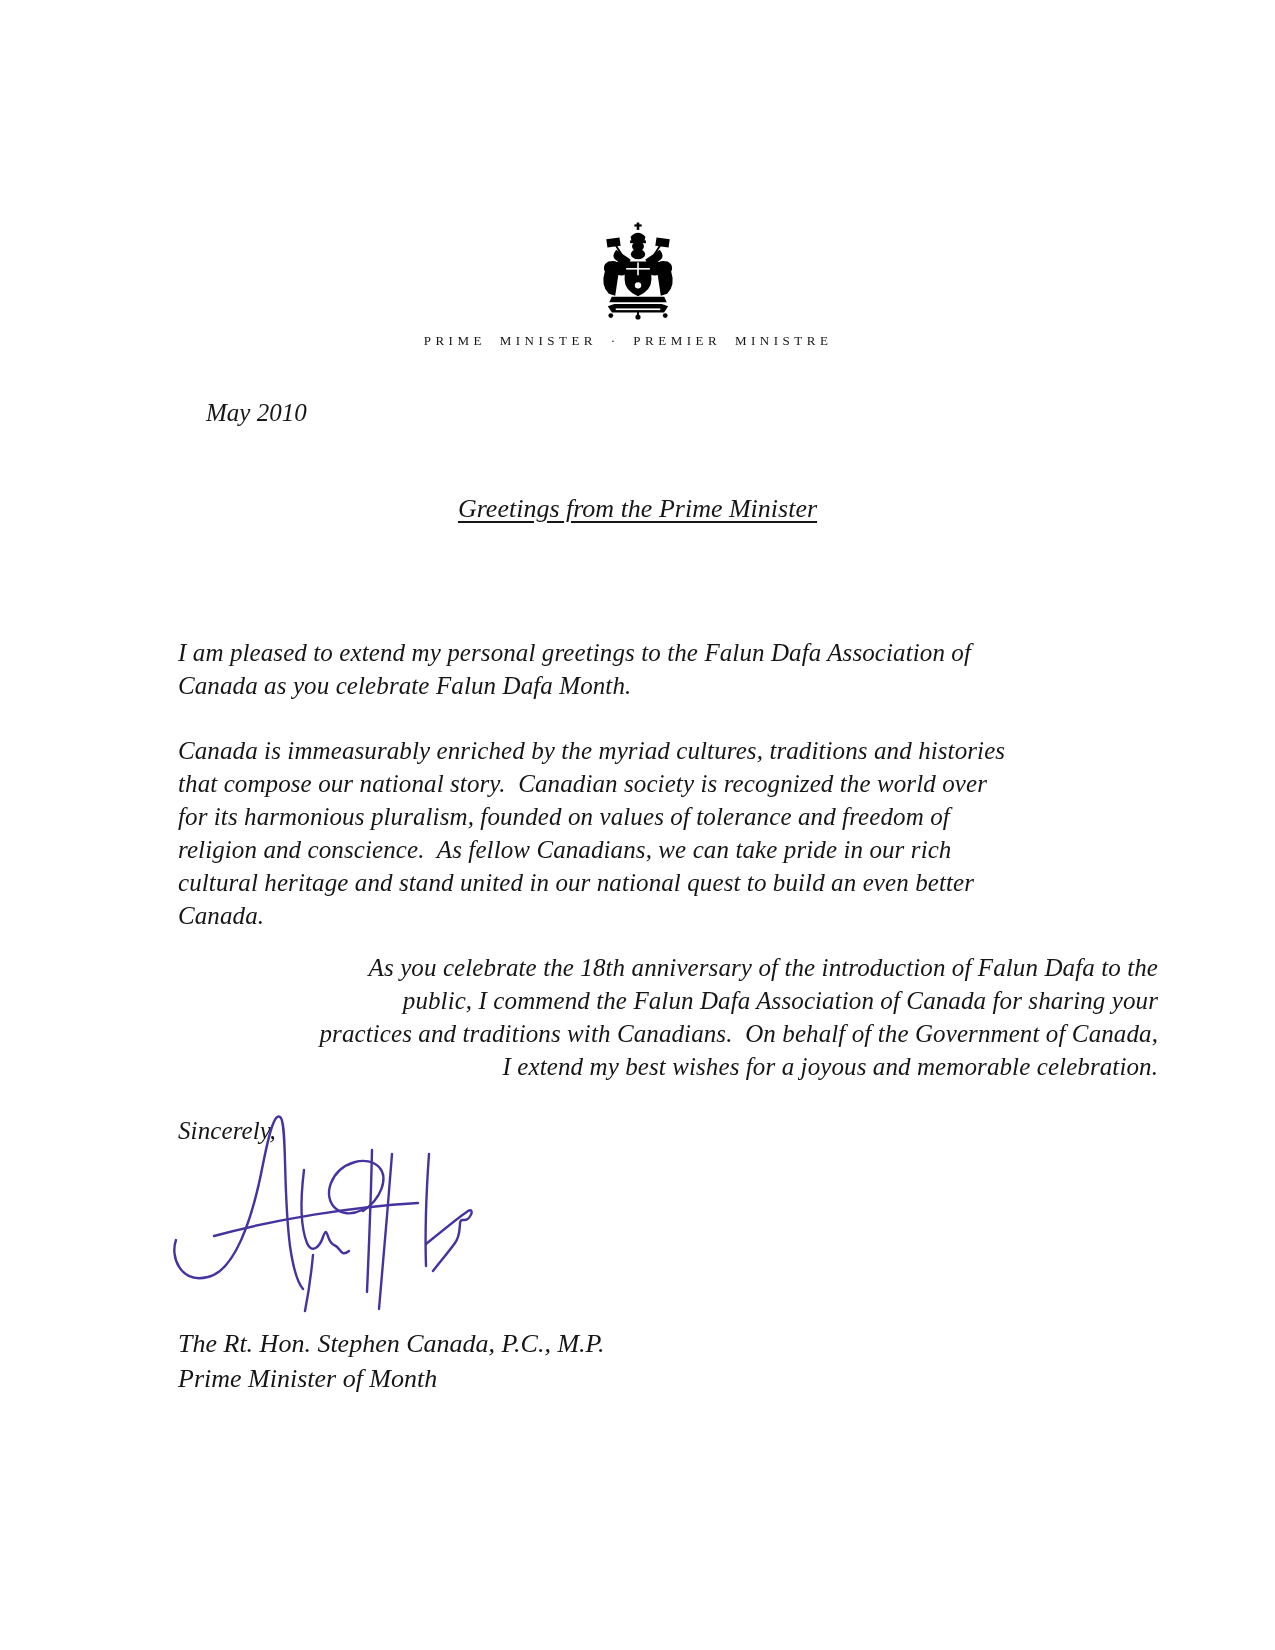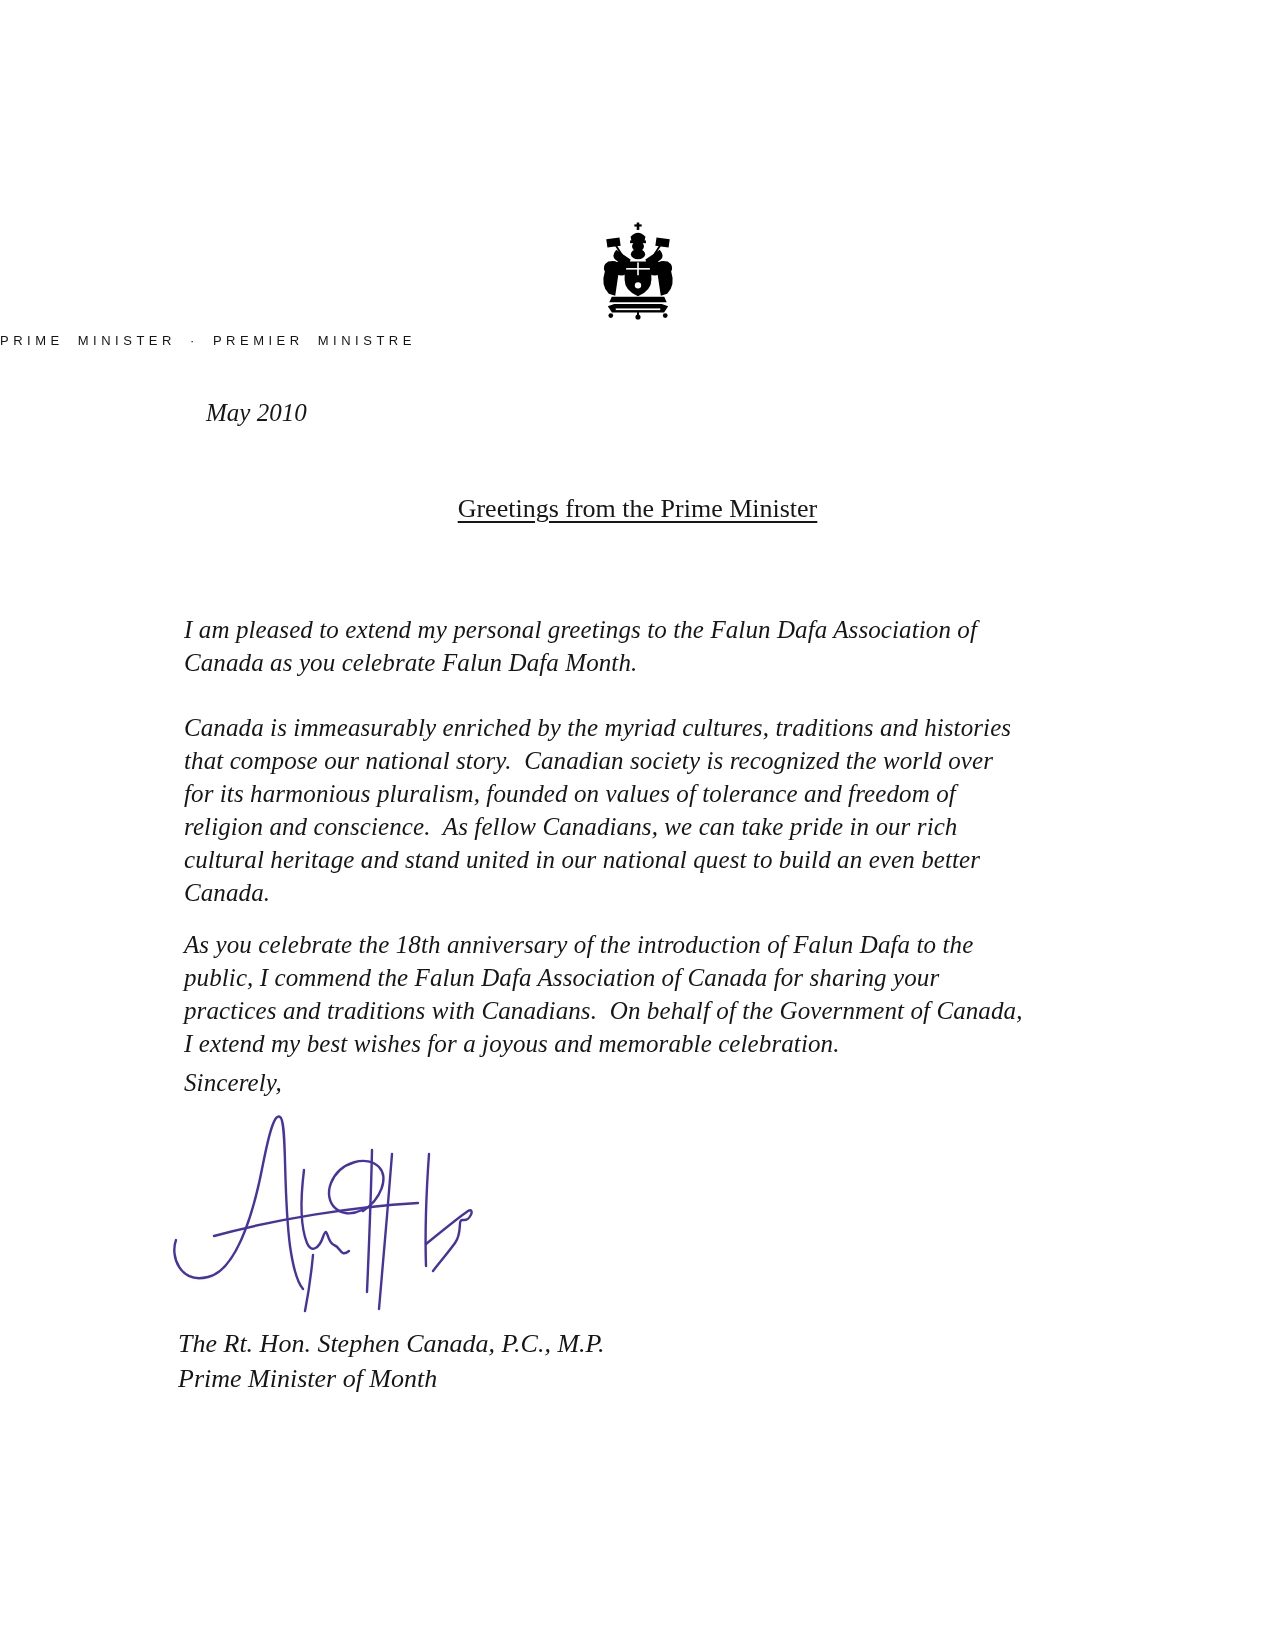--- a/index.html
+++ b/index.html
@@ -8,48 +8,49 @@
     width:1275px;height:1650px;
     background:var(--paper,#ffffff);
     font-family:"Liberation Serif", serif;
     color:var(--ink,#161616);
     overflow:hidden;
   }
   .abs{position:absolute;}
   .crest{left:598px;top:222px;}
   .letterhead-title{
     left:0;top:333px;width:1256px;
-    text-align:left;
-    font-family:Liberation Sans, sans-serif;
+    text-align:center;
+    font-family:Liberation Serif, serif;
     font-size:13px;
     letter-spacing:4.5px;
     word-spacing:6px;
     color:#141414;
   }
   .date{
     left:178px;top:399px;
     font-style:italic;font-size:25px;margin-left:28px;
   }
   .heading{
     left:0;top:494px;width:1275px;
     text-align:center;
-    font-size:26px;
+    font-style:italic;font-size:26px;
     text-decoration:underline;
     text-underline-offset:4px;
   }
   .body-text{
-    left:184px;width:980px;
+    left:178px;width:980px;
     font-style:italic;
     font-size:25px;line-height:33px;
     white-space:pre-wrap;
     letter-spacing:0.1px;
+    margin-top:48px;
   }
   .para-1{top:588px;}
   .para-2{top:686px;}
-  .para-3{top:903px;}
+  .para-3{top:903px;text-align:right;}
   .closing{top:1066px;}
   .signature{left:166px;top:1104px;}
   .signer-block{
     left:178px;top:1326px;
     font-style:italic;font-size:26px;line-height:35px;
   }
 </style>
 </head>
 <body>
 

